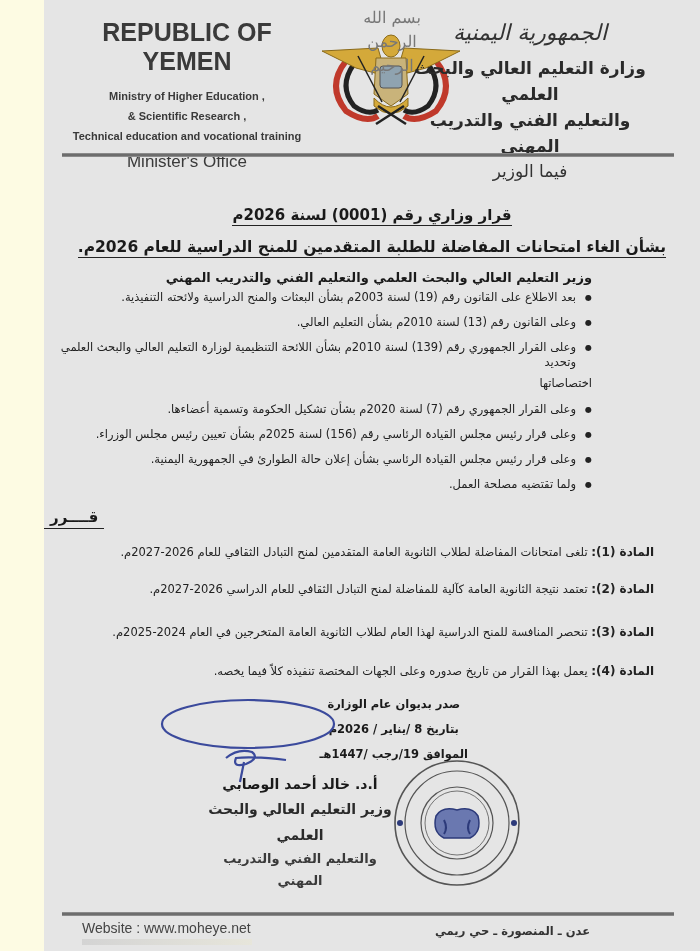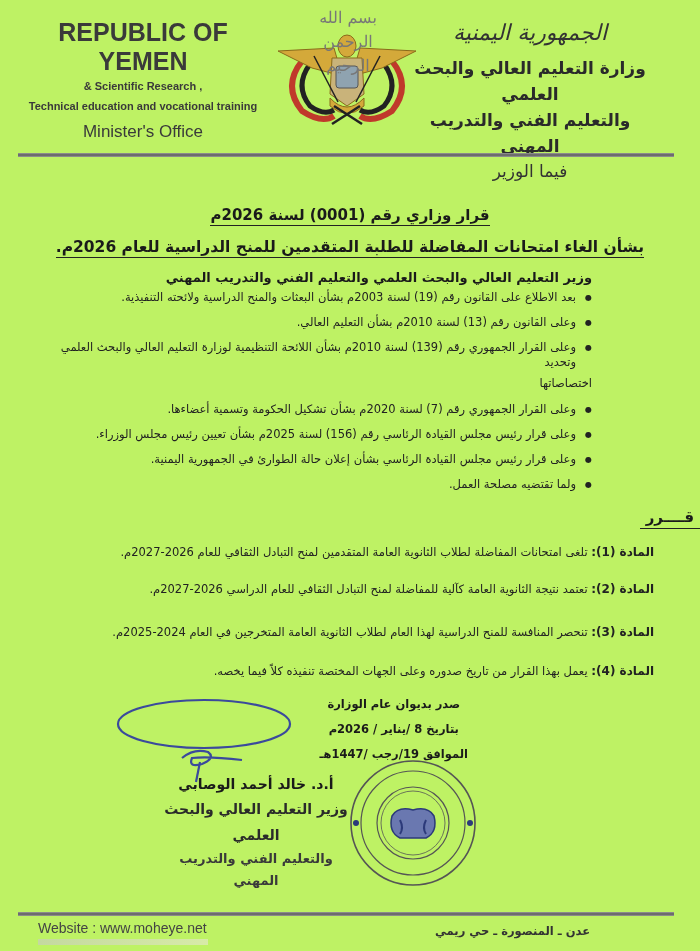--- a/index.html
+++ b/index.html
@@ -3,21 +3,21 @@
   <meta charset="utf-8">
   <style>
     * { box-sizing: border-box; margin: 0; padding: 0; }
     html, body { width: 700px; height: 951px; overflow: hidden; }
     body {
       background: #fdfbe3;
       font-family: "DejaVu Sans", sans-serif;
       color: #1a1a1a;
       position: relative;
     }
-    .page { position: absolute; inset: 0; background: #bef264; }
+    .page { position: absolute; inset: 0; background: #e5e5e5; margin-left: 44px; }
 
     
     .hdr-en { position: absolute; left: 18px; top: 18px; width: 250px; text-align: center; }
     .hdr-en .title { font-family: "Liberation Sans", sans-serif; font-weight: bold; font-size: 25px; color: #3a3a3a; letter-spacing: 0px; }
     .hdr-en .sub { font-family: "Liberation Sans", sans-serif; font-weight: bold; font-size: 11px; color: #3a3a3a; line-height: 20px; }
     .hdr-en .sub1 { margin-top: 10px; }
     .hdr-en .office { font-family: "Liberation Sans", sans-serif; font-size: 17px; color: #3a3a3a; margin-top: 6px; }
 
     .hdr-ar { position: absolute; right: 40px; top: 20px; width: 260px; text-align: center; direction: rtl; }
     .hdr-ar .title { font-family: "DejaVu Serif", serif; font-size: 22px; font-style: italic; color: #333; }
@@ -42,21 +42,21 @@
     .decree-subject { position: absolute; top: 238px; left: 0; right: 0; text-align: center;
       font-weight: bold; font-size: 15.5px; }
     .decree-subject span { border-bottom: 1.5px solid #222; padding-bottom: 1px; }
 
     .minister-line { position: absolute; top: 270px; right: 108px; font-weight: bold; font-size: 13px; }
 
     .preamble { position: absolute; top: 290px; right: 108px; width: 560px; list-style: none; }
     .preamble li { font-size: 11.5px; line-height: 15px; margin-bottom: 10px; position: relative; padding-right: 16px; color: #222; }
     .preamble li::before { content: "\25CF"; position: absolute; right: 0; top: 0; font-size: 8px; }
 
-    .decides { position: absolute; top: 508px; left: 0; right: 0; text-align: right; font-weight: bold; font-size: 15px; }
+    .decides { position: absolute; top: 508px; left: 0; right: 0; text-align: left; font-weight: bold; font-size: 15px; }
     .decides span { border-bottom: 1.5px solid #222; padding: 0 6px 2px; letter-spacing: 4px; }
 
     .articles { position: absolute; top: 545px; right: 46px; width: 640px; }
     .article { font-size: 11.5px; line-height: 15px; color: #222; }
     .article .label { font-weight: bold; font-size: 12px; }
     .article:nth-child(1) { margin-bottom: 22px; }
     .article:nth-child(2) { margin-bottom: 28px; }
     .article:nth-child(3) { margin-bottom: 24px; }
 
     
@@ -78,20 +78,21 @@
     .footer-left .faint { display:block; margin-top: 3px; height: 6px; width: 170px; background: linear-gradient(90deg, #c8c8c8, #e8e6d4); opacity: .6; }
     .footer-right { position: absolute; right: 110px; top: 924px; font-weight: bold; font-size: 11.5px; color: #333; }
   </style>
 </head>
 <body>
 
 <div class="page">
 
   <div class="hdr-en">
     <div class="title">REPUBLIC OF YEMEN</div>
+    <div class="sub sub1">Ministry of Higher Education ,</div>
     <div class="sub">&amp; Scientific Research ,</div>
     <div class="sub">Technical education and vocational training</div>
     <div class="office">Minister's Office</div>
   </div>
 
   <div class="emblem">
     <div class="basmala">بسم الله الرحمن الرحيم</div>
     <svg width="150" height="130" viewBox="0 0 150 130">
 
       <path d="M30 55 Q10 80 30 105 Q50 118 62 110" fill="none" stroke="#c0392b" stroke-width="6"></path>

